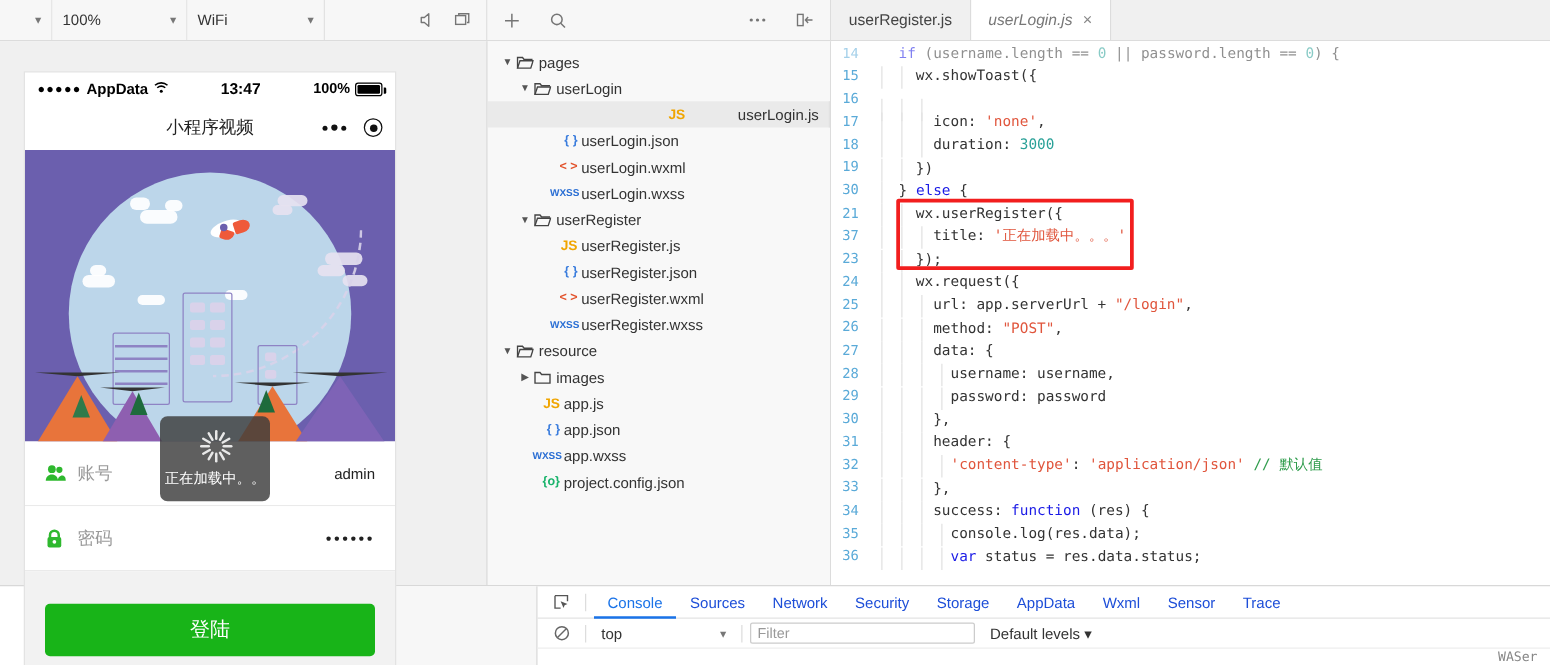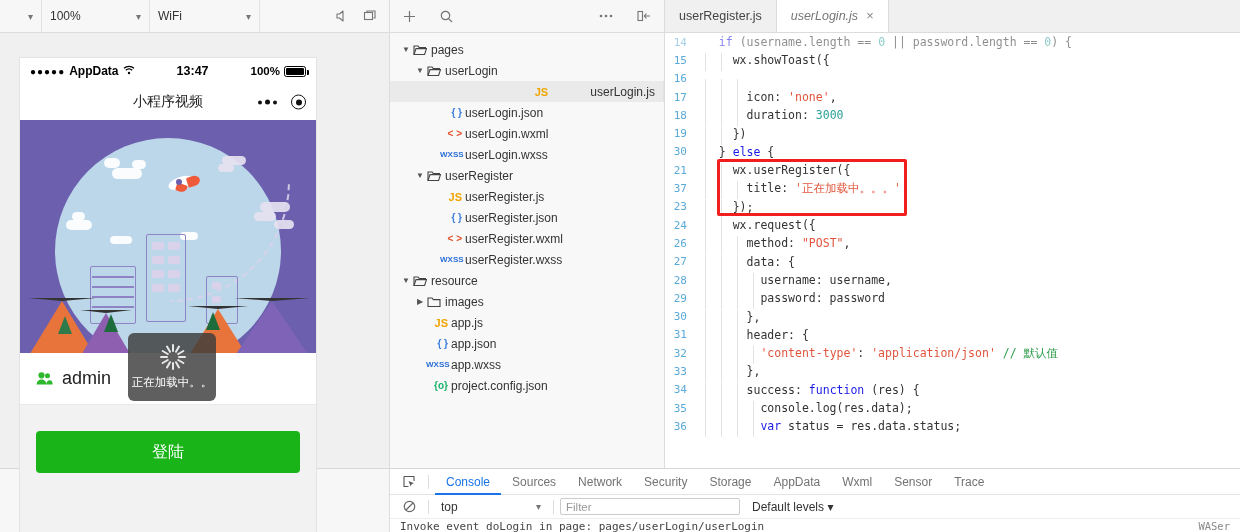--- a/index.html
+++ b/index.html
@@ -74,21 +74,21 @@
   .rk-win { position:absolute; left:8px; top:5px; width:6px; height:6px; background:#6b5fae; border-radius:50%; }
   .trail { position:absolute; left:150px; top:62px; width:120px; height:120px; border-right:2px dashed #d9d3ea; border-bottom:2px dashed #d9d3ea; border-radius:0 0 140px 0; opacity:.9; }
   .bldg { position:absolute; background:transparent; border:1.6px solid #8e83c4; border-radius:2px; }
   .bl-line { position:absolute; height:2px; background:#8e83c4; }
   .mt { position:absolute; width:0; height:0; border-style:solid; }
   .tree { position:absolute; width:0; height:0; border-left:7px solid transparent; border-right:7px solid transparent; border-bottom:18px solid #2f7a4a; }
 
   .field { height:52px; display:flex; align-items:center; padding:0 16px; background:#fff; border-bottom:1px solid #eaeaea; }
   .f-icon { width:26px; display:flex; align-items:center; color:#2eb82e; font-size:16px; }
   .f-label { color:#999; font-size:14px; flex:1; }
-  .f-value { color:#222; font-size:18px; }
+  .f-value { color:#222; font-size:12px; }
   .f-value.pw { letter-spacing:2px; font-size:13px; }
 
   .btnwrap { padding:26px 16px 0; background:#f2f2f2; height:100%; }
   .btn { height:42px; border-radius:4px; display:flex; align-items:center; justify-content:center; color:#fff; font-size:16px; margin-bottom:10px; }
   .btn.green { background:#18b418; }
 
   .toast {
     position:absolute; left:108px; top:275px; width:88px; height:68px;
     background:rgba(60,60,60,.82); border-radius:6px;
     display:flex; flex-direction:column; align-items:center; justify-content:center; gap:5px;
@@ -129,21 +129,21 @@
     height:24px; border-top:1px solid #e0e0e0; background:#f7f7f7;
     display:flex; align-items:center; padding:0 10px; font-size:11.5px; color:#555; gap:22px;
   }
   .statusline .sp { flex:1; }
 
   
   .console { height:64px; border-top:1px solid #d8d8d8; background:#fff; display:flex; flex-direction:column; flex:0 0 64px; }
   .ctabs { height:26px; display:flex; align-items:center; border-bottom:1px solid #e4e4e4; padding-left:6px; gap:0; }
   .cur-ic { width:26px; display:flex; align-items:center; justify-content:center; color:#555; }
   .vdiv { width:1px; height:14px; background:#ddd; margin:0 6px; }
-  .ctab { padding:0 11px; height:26px; line-height:26px; font-size:12px; color:#737373; cursor:default; }
+  .ctab { padding:0 11px; height:26px; line-height:26px; font-size:12px; color:#1d4ed8; cursor:default; }
   .ctab.active { color:#1a73e8; box-shadow:inset 0 -2px 0 #1a73e8; }
   .cfilter { height:24px; display:flex; align-items:center; padding-left:6px; gap:0; border-bottom:1px solid #eee; }
   .ban { width:26px; display:flex; align-items:center; justify-content:center; color:#666; }
   .ctx { width:112px; display:flex; align-items:center; justify-content:space-between; font-size:12px; color:#333; padding:0 6px; }
   .finput { width:180px; height:17px; border:1px solid #ccc; border-radius:2px; font-size:11.5px; color:#999; padding:0 5px; display:flex; align-items:center; }
   .levels { font-size:12px; color:#333; margin-left:12px; }
   .cmsg { flex:1; display:flex; align-items:center; padding:0 10px; font-family:"DejaVu Sans Mono", monospace; font-size:11px; color:#444; }
   .cmsg .sp { flex:1; }
   .cmsg .src { color:#888; font-size:10.5px; }
 
@@ -314,21 +314,33 @@
 
         <div class="field">
           <span class="f-icon">
             <svg width="17" height="15" viewBox="0 0 17 15">
                 <circle cx="5.5" cy="4.3" r="3.1" fill="#2eb82e"></circle>
                 <circle cx="11.5" cy="4.8" r="2.5" fill="#2eb82e"></circle>
                 <path d="M0.6 13.6c0-3 2.2-5 4.9-5s4.9 2 4.9 5z" fill="#2eb82e"></path>
                 <path d="M10.2 13.6c0-2.4 1.6-4.3 3.6-4.3s2.8 1.9 2.8 4.3z" fill="#2eb82e"></path>
               </svg>
           </span>
+          <span class="f-label">账号</span>
           <span class="f-value">admin</span>
+        </div>
+        <div class="field">
+          <span class="f-icon">
+            <svg width="15" height="16" viewBox="0 0 15 16">
+                <path d="M4 7V5a3.5 3.5 0 0 1 7 0v2" fill="none" stroke="#2eb82e" stroke-width="2"></path>
+                <rect x="2" y="6.6" width="11" height="8.4" rx="1.6" fill="#2eb82e"></rect>
+                <circle cx="7.5" cy="10.4" r="1.5" fill="#fff"></circle>
+              </svg>
+          </span>
+          <span class="f-label">密码</span>
+          <span class="f-value pw">••••••</span>
         </div>
 
         <div class="btnwrap">
           <div class="btn green">
             <span>登陆</span>
           </div>
 
         </div>
 
         <div class="toast">
@@ -486,38 +498,39 @@
           <div class="cline"><span class="gut">15</span><span class="ctext"><span class="ind" style="position:absolute;left:10px;top:0;"></span><span class="ind" style="position:absolute;left:26px;top:0;"></span><span style="position:relative">    wx.showToast({</span></span></div>
           <div class="cline"><span class="gut">16</span><span class="ctext"><span class="ind" style="position:absolute;left:10px;top:0;"></span><span class="ind" style="position:absolute;left:26px;top:0;"></span><span class="ind" style="position:absolute;left:42px;top:0;"></span></span></div>
           <div class="cline"><span class="gut">17</span><span class="ctext"><span class="ind" style="position:absolute;left:10px;top:0;"></span><span class="ind" style="position:absolute;left:26px;top:0;"></span><span class="ind" style="position:absolute;left:42px;top:0;"></span><span style="position:relative">      icon: <span class="str">'none'</span>,</span></span></div>
           <div class="cline"><span class="gut">18</span><span class="ctext"><span class="ind" style="position:absolute;left:10px;top:0;"></span><span class="ind" style="position:absolute;left:26px;top:0;"></span><span class="ind" style="position:absolute;left:42px;top:0;"></span><span style="position:relative">      duration: <span class="num">3000</span></span></span></div>
           <div class="cline"><span class="gut">19</span><span class="ctext"><span class="ind" style="position:absolute;left:10px;top:0;"></span><span class="ind" style="position:absolute;left:26px;top:0;"></span><span style="position:relative">    })</span></span></div>
           <div class="cline"><span class="gut">30</span><span class="ctext"><span class="ind" style="position:absolute;left:10px;top:0;"></span><span style="position:relative">  } <span class="kw">else</span> {</span></span></div>
           <div class="cline"><span class="gut">21</span><span class="ctext"><span class="ind" style="position:absolute;left:10px;top:0;"></span><span class="ind" style="position:absolute;left:26px;top:0;"></span><span style="position:relative">    wx.userRegister({</span></span></div>
           <div class="cline"><span class="gut">37</span><span class="ctext"><span class="ind" style="position:absolute;left:10px;top:0;"></span><span class="ind" style="position:absolute;left:26px;top:0;"></span><span class="ind" style="position:absolute;left:42px;top:0;"></span><span style="position:relative">      title: <span class="str">'正在加载中。。。'</span></span></span></div>
           <div class="cline"><span class="gut">23</span><span class="ctext"><span class="ind" style="position:absolute;left:10px;top:0;"></span><span class="ind" style="position:absolute;left:26px;top:0;"></span><span style="position:relative">    });</span></span></div>
           <div class="cline"><span class="gut">24</span><span class="ctext"><span class="ind" style="position:absolute;left:10px;top:0;"></span><span class="ind" style="position:absolute;left:26px;top:0;"></span><span style="position:relative">    wx.request({</span></span></div>
+          <div class="cline"><span class="gut">25</span><span class="ctext"><span class="ind" style="position:absolute;left:10px;top:0;"></span><span class="ind" style="position:absolute;left:26px;top:0;"></span><span class="ind" style="position:absolute;left:42px;top:0;"></span><span style="position:relative">      url: app.serverUrl + <span class="str">"/login"</span>,</span></span></div>
           <div class="cline"><span class="gut">26</span><span class="ctext"><span class="ind" style="position:absolute;left:10px;top:0;"></span><span class="ind" style="position:absolute;left:26px;top:0;"></span><span class="ind" style="position:absolute;left:42px;top:0;"></span><span style="position:relative">      method: <span class="str">"POST"</span>,</span></span></div>
           <div class="cline"><span class="gut">27</span><span class="ctext"><span class="ind" style="position:absolute;left:10px;top:0;"></span><span class="ind" style="position:absolute;left:26px;top:0;"></span><span class="ind" style="position:absolute;left:42px;top:0;"></span><span style="position:relative">      data: {</span></span></div>
           <div class="cline"><span class="gut">28</span><span class="ctext"><span class="ind" style="position:absolute;left:10px;top:0;"></span><span class="ind" style="position:absolute;left:26px;top:0;"></span><span class="ind" style="position:absolute;left:42px;top:0;"></span><span class="ind" style="position:absolute;left:58px;top:0;"></span><span style="position:relative">        username: username,</span></span></div>
           <div class="cline"><span class="gut">29</span><span class="ctext"><span class="ind" style="position:absolute;left:10px;top:0;"></span><span class="ind" style="position:absolute;left:26px;top:0;"></span><span class="ind" style="position:absolute;left:42px;top:0;"></span><span class="ind" style="position:absolute;left:58px;top:0;"></span><span style="position:relative">        password: password</span></span></div>
           <div class="cline"><span class="gut">30</span><span class="ctext"><span class="ind" style="position:absolute;left:10px;top:0;"></span><span class="ind" style="position:absolute;left:26px;top:0;"></span><span class="ind" style="position:absolute;left:42px;top:0;"></span><span style="position:relative">      },</span></span></div>
           <div class="cline"><span class="gut">31</span><span class="ctext"><span class="ind" style="position:absolute;left:10px;top:0;"></span><span class="ind" style="position:absolute;left:26px;top:0;"></span><span class="ind" style="position:absolute;left:42px;top:0;"></span><span style="position:relative">      header: {</span></span></div>
           <div class="cline"><span class="gut">32</span><span class="ctext"><span class="ind" style="position:absolute;left:10px;top:0;"></span><span class="ind" style="position:absolute;left:26px;top:0;"></span><span class="ind" style="position:absolute;left:42px;top:0;"></span><span class="ind" style="position:absolute;left:58px;top:0;"></span><span style="position:relative">        <span class="str">'content-type'</span>: <span class="str">'application/json'</span> <span class="cmt">// 默认值</span></span></span></div>
           <div class="cline"><span class="gut">33</span><span class="ctext"><span class="ind" style="position:absolute;left:10px;top:0;"></span><span class="ind" style="position:absolute;left:26px;top:0;"></span><span class="ind" style="position:absolute;left:42px;top:0;"></span><span style="position:relative">      },</span></span></div>
           <div class="cline"><span class="gut">34</span><span class="ctext"><span class="ind" style="position:absolute;left:10px;top:0;"></span><span class="ind" style="position:absolute;left:26px;top:0;"></span><span class="ind" style="position:absolute;left:42px;top:0;"></span><span style="position:relative">      success: <span class="kw">function</span> (res) {</span></span></div>
           <div class="cline"><span class="gut">35</span><span class="ctext"><span class="ind" style="position:absolute;left:10px;top:0;"></span><span class="ind" style="position:absolute;left:26px;top:0;"></span><span class="ind" style="position:absolute;left:42px;top:0;"></span><span class="ind" style="position:absolute;left:58px;top:0;"></span><span style="position:relative">        console.log(res.data);</span></span></div>
           <div class="cline"><span class="gut">36</span><span class="ctext"><span class="ind" style="position:absolute;left:10px;top:0;"></span><span class="ind" style="position:absolute;left:26px;top:0;"></span><span class="ind" style="position:absolute;left:42px;top:0;"></span><span class="ind" style="position:absolute;left:58px;top:0;"></span><span style="position:relative">        <span class="kw">var</span> status = res.data.status;</span></span></div>
           <div class="hl" style="top: 126.1px; height: 56.9px; left: 52px; width: 190px; border-color: rgb(242, 30, 30);"></div>
         </div>
     </div>
   </div>
 
   <div class="console" style="display:flex;">
-    <div style="display:flex;">
+    <div style="display:flex;padding-left:40px;">
       <div class="botleft" style="height:64px;"></div>
       <div style="flex:1;display:flex;flex-direction:column;min-width:0;">
         <div class="ctabs" id="ctabs">
           <span class="cur-ic">
             <svg width="14" height="14" viewBox="0 0 14 14">
                 <path d="M2 1.5h10v4.5M2 1.5v10h4.5" fill="none" stroke="#555" stroke-width="1.1"></path>
                 <path d="M6.5 6l5.5 2.2-2.3.9-.9 2.3z" fill="#555"></path>
               </svg>
           </span>
           <span class="vdiv"></span>
@@ -543,20 +556,19 @@
             <span>top</span>
             <span class="caret">▾</span>
           </span>
           <span class="vdiv"></span>
           <span class="finput">Filter</span>
           <span class="levels">
             <span>Default levels</span> ▾
           </span>
         </div>
         <div class="cmsg">
-          <span>Invoke event doLogin in page: pages/userLogin/userLogin</span>
           <span class="sp"></span>
           <span class="src">WASer</span>
         </div>
       </div>
     </div>
   </div>
 </div>
 
 </body></html>

